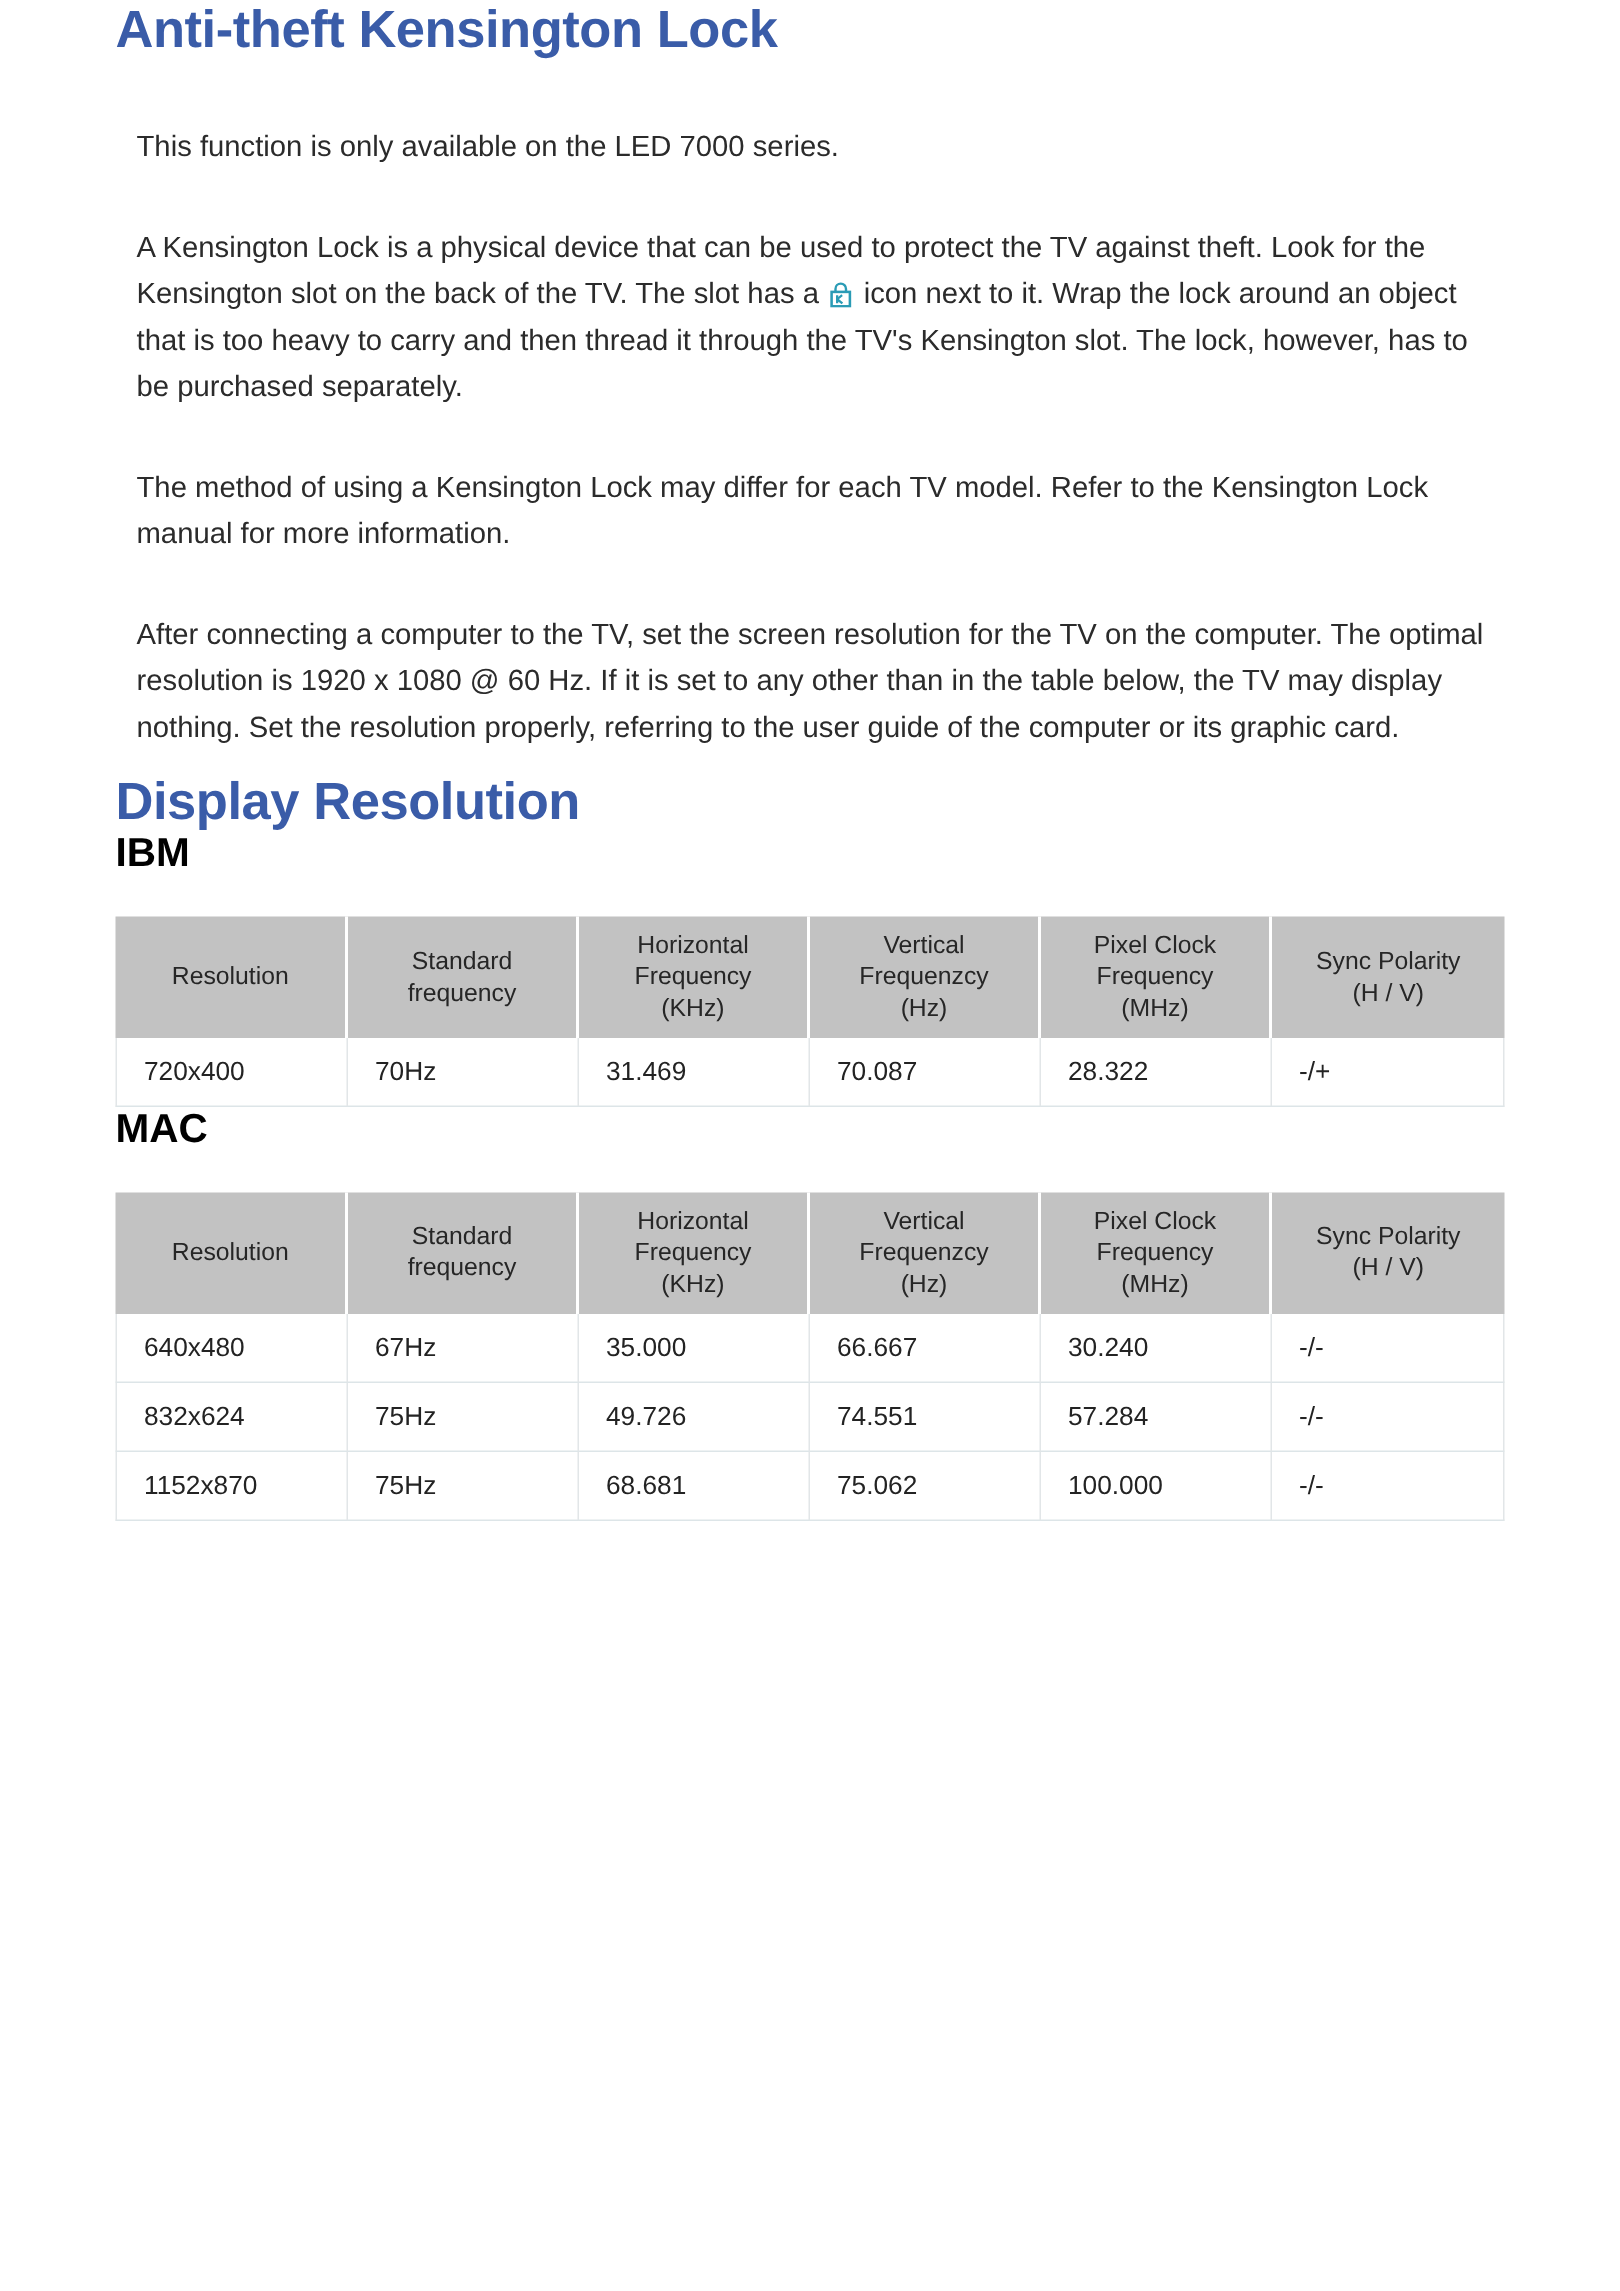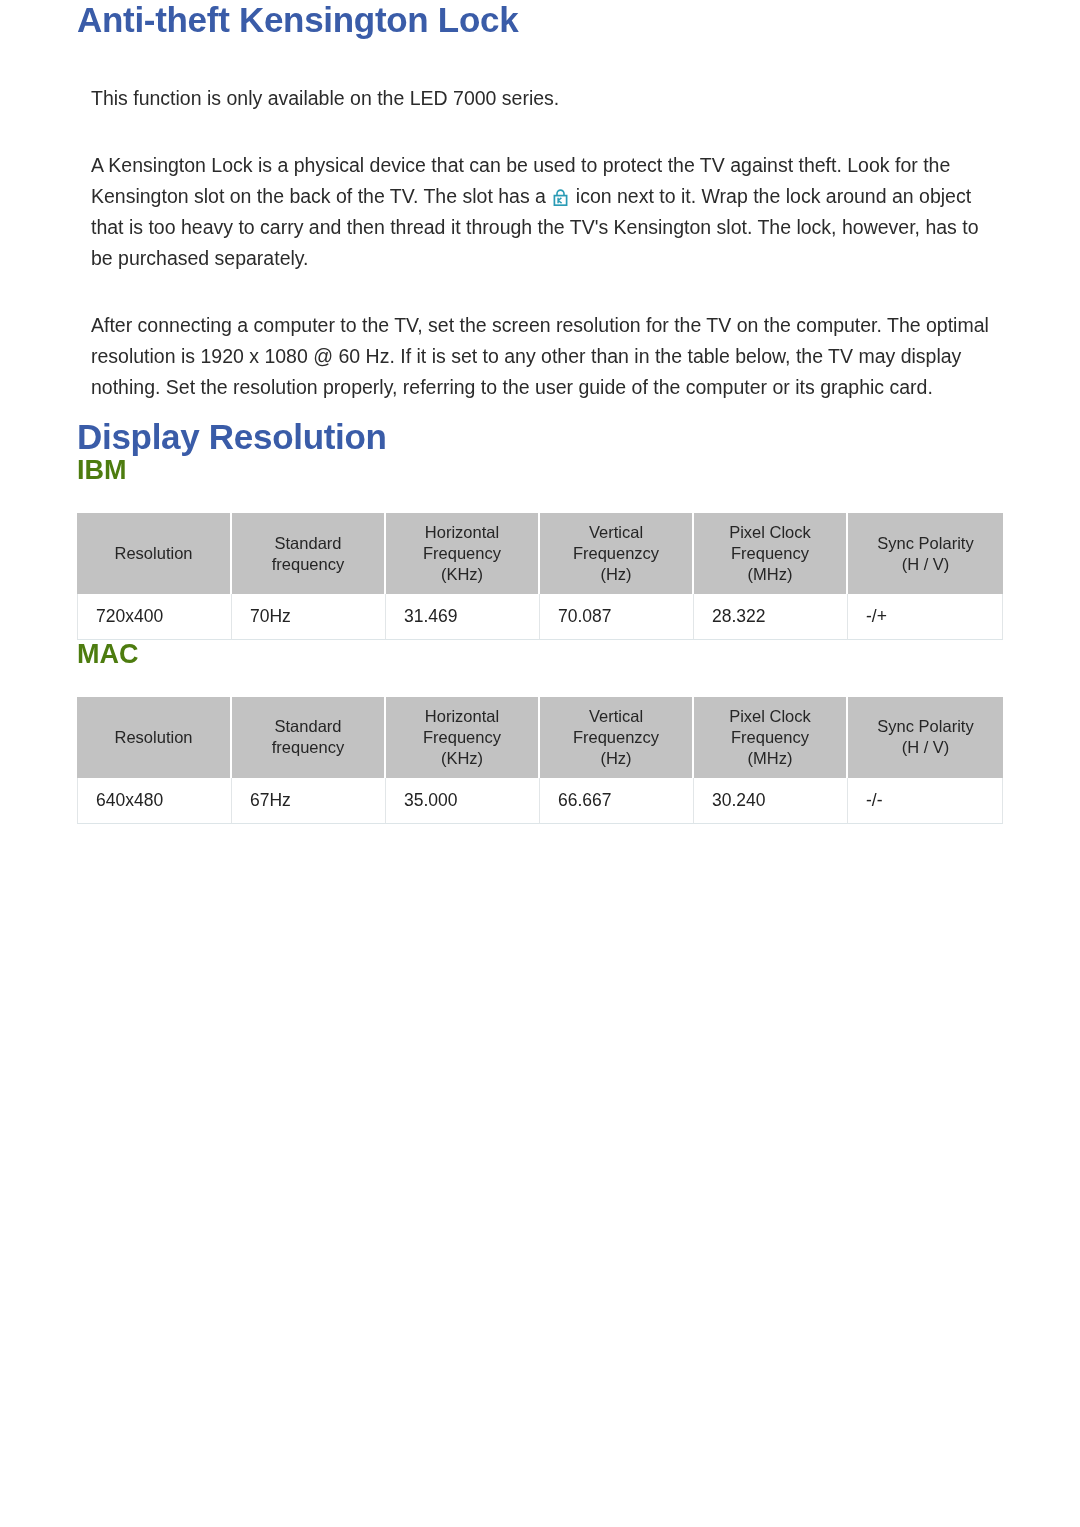--- a/index.html
+++ b/index.html
@@ -31,21 +31,21 @@
     margin: 0;
     padding: 0;
     line-height: 1.12;
   }
   .h1-anti { padding-top: 62px; }
   .h1-display { padding-top: 67px; }
 
   h2.doc-h2 {
     font-size: 27px;
     font-weight: bold;
-    color: #4d7c0f;
+    color: #000000;
     margin: 0;
     padding: 0;
     line-height: 1.1;
   }
   .h2-ibm { padding-top: 48px; }
   .h2-mac { padding-top: 45px; }
 
   
   p.doc-p {
     font-size: 19.5px;
@@ -127,20 +127,21 @@
   <p class="doc-p p-gap-first">This function is only available on the LED 7000 series.</p>
 
   <p class="doc-p p-gap">
     <span>A Kensington Lock is a physical device that can be used to protect the TV against theft. Look for the Kensington slot on the back of the TV. The slot has a </span><span class="klock"><svg width="15" height="17" viewBox="0 0 15 17" xmlns="http://www.w3.org/2000/svg">
         <path d="M4 7 V4.6 A3.5 3.5 0 0 1 11 4.6 V7" fill="none" stroke="#2a9bb5" stroke-width="1.6"></path>
         <rect x="1.4" y="6.6" width="12.2" height="9.6" fill="none" stroke="#2a9bb5" stroke-width="1.7"></rect>
         <path d="M5.1 8.8 V14.2 M5.1 11.5 L8.4 8.8 M5.1 11.5 L8.6 14.2" fill="none" stroke="#2a9bb5" stroke-width="1.5"></path>
       </svg></span><span> icon next to it. Wrap the lock around an object that is too heavy to carry and then thread it through the TV's Kensington slot. The lock, however, has to be purchased separately.</span>
   </p>
 
+  <p class="doc-p p-gap">The method of using a Kensington Lock may differ for each TV model. Refer to the Kensington Lock manual for more information.</p>
 
   <p class="doc-p p-gap">After connecting a computer to the TV, set the screen resolution for the TV on the computer. The optimal resolution is 1920 x 1080 @ 60 Hz. If it is set to any other than in the table below, the TV may display nothing. Set the resolution properly, referring to the user guide of the computer or its graphic card.</p>
 
   <h1 class="doc-h1 h1-display">Display Resolution</h1>
 
 
   <h2 class="doc-h2 h2-ibm">IBM</h2>
 
   <table class="res-table">
     <colgroup>
@@ -236,16 +237,32 @@
     </thead>
     <tbody>
       <tr>
         <td>640x480</td>
         <td>67Hz</td>
         <td>35.000</td>
         <td>66.667</td>
         <td>30.240</td>
         <td>-/-</td>
       </tr>
+      <tr>
+        <td>832x624</td>
+        <td>75Hz</td>
+        <td>49.726</td>
+        <td>74.551</td>
+        <td>57.284</td>
+        <td>-/-</td>
+      </tr>
+      <tr>
+        <td>1152x870</td>
+        <td>75Hz</td>
+        <td>68.681</td>
+        <td>75.062</td>
+        <td>100.000</td>
+        <td>-/-</td>
+      </tr>
     </tbody>
   </table>
 
 </div>
 
 </body></html>

